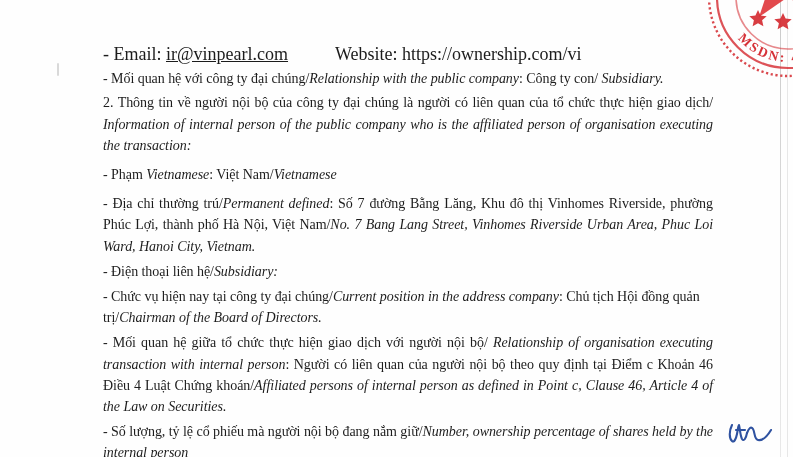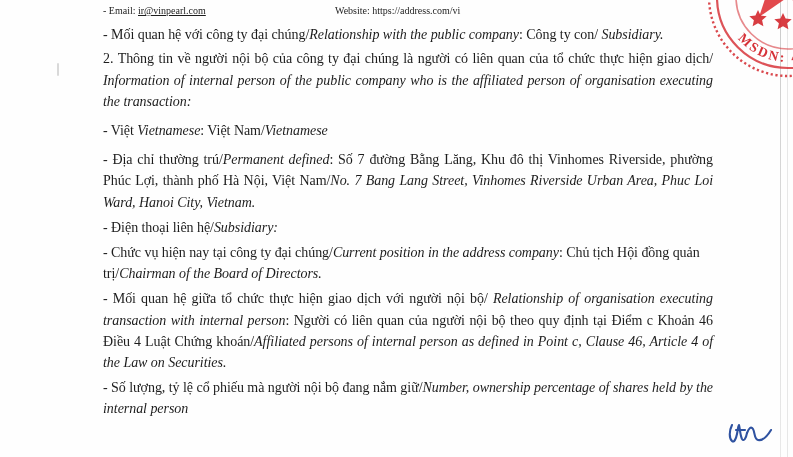--- a/index.html
+++ b/index.html
@@ -67,22 +67,23 @@
     letter-spacing: -0.05px;
   }
   p.para.nojust { text-align: left; }
 
   .i { font-style: italic; }
   .u { text-decoration: underline; }
 
   
   .row-top {
     display: flex;
-    font-size: 10px;
+    font-size: 18px;
     line-height: 21.2px;
+    margin-top: 44px;
   }
   .row-top .email { width: 232px; flex: none; }
 
   .spacer-3 { height: 3px; }
   .spacer-4 { height: 4px; }
 
   
   #stamp {
     position: absolute;
     left: 705px;
@@ -136,37 +137,37 @@
       <path d="M9 7 C6 13, 6 20, 9 23 C11 25, 13 21, 14 16 C15 11, 15 8, 16 7 C17 10, 17 17, 19 21 C21 24, 23 20, 24 15"></path>
       <path d="M24 15 C26 10, 28 8, 30 11 C32 14, 31 21, 35 22 C40 23, 45 17, 48 12"></path>
       <path d="M13 12 L22 12"></path>
     </g>
   </svg>
 
   <div id="content">
 
     <div class="row-top">
       <div class="email"><span>- Email: </span><span class="u">ir@vinpearl.com</span></div>
-      <div><span>Website: </span><span>https://address.com/vi</span></div>
+      <div><span>Website: </span><span>https://ownership.com/vi</span></div>
     </div>
 
     <div class="spacer-3"></div>
 
     <p class="para nojust"><span>- Mối quan hệ với công ty đại chúng/</span><span class="i">Relationship with the public company</span><span>: Công ty con/ </span><span class="i">Subsidiary.</span></p>
 
     <div class="spacer-3"></div>
 
     <p class="para"><span>2. Thông tin về người nội bộ của công ty đại chúng là người có liên quan của tổ chức thực hiện giao dịch/ </span><span class="i">Information of internal person of the public company who is the affiliated person of organisation executing the transaction:</span></p>
 
     <div class="spacer-4"></div>
 
 
     <div class="spacer-4"></div>
 
-    <p class="para nojust"><span>- Việt </span><span class="i">Vietnamese</span><span>: Việt Nam/</span><span class="i">Vietnamese</span></p>
+    <p class="para nojust"><span>- Phạm </span><span class="i">Vietnamese</span><span>: Việt Nam/</span><span class="i">Vietnamese</span></p>
 
     <div class="spacer-4"></div>
 
 
     <div class="spacer-4"></div>
 
     <p class="para"><span>- Địa chỉ thường trú/</span><span class="i">Permanent defined</span><span>: Số 7 đường Bằng Lăng, Khu đô thị Vinhomes Riverside, phường Phúc Lợi, thành phố Hà Nội, Việt Nam/</span><span class="i">No. 7 Bang Lang Street, Vinhomes Riverside Urban Area, Phuc Loi Ward, Hanoi City, Vietnam.</span></p>
 
     <div class="spacer-4"></div>
 

